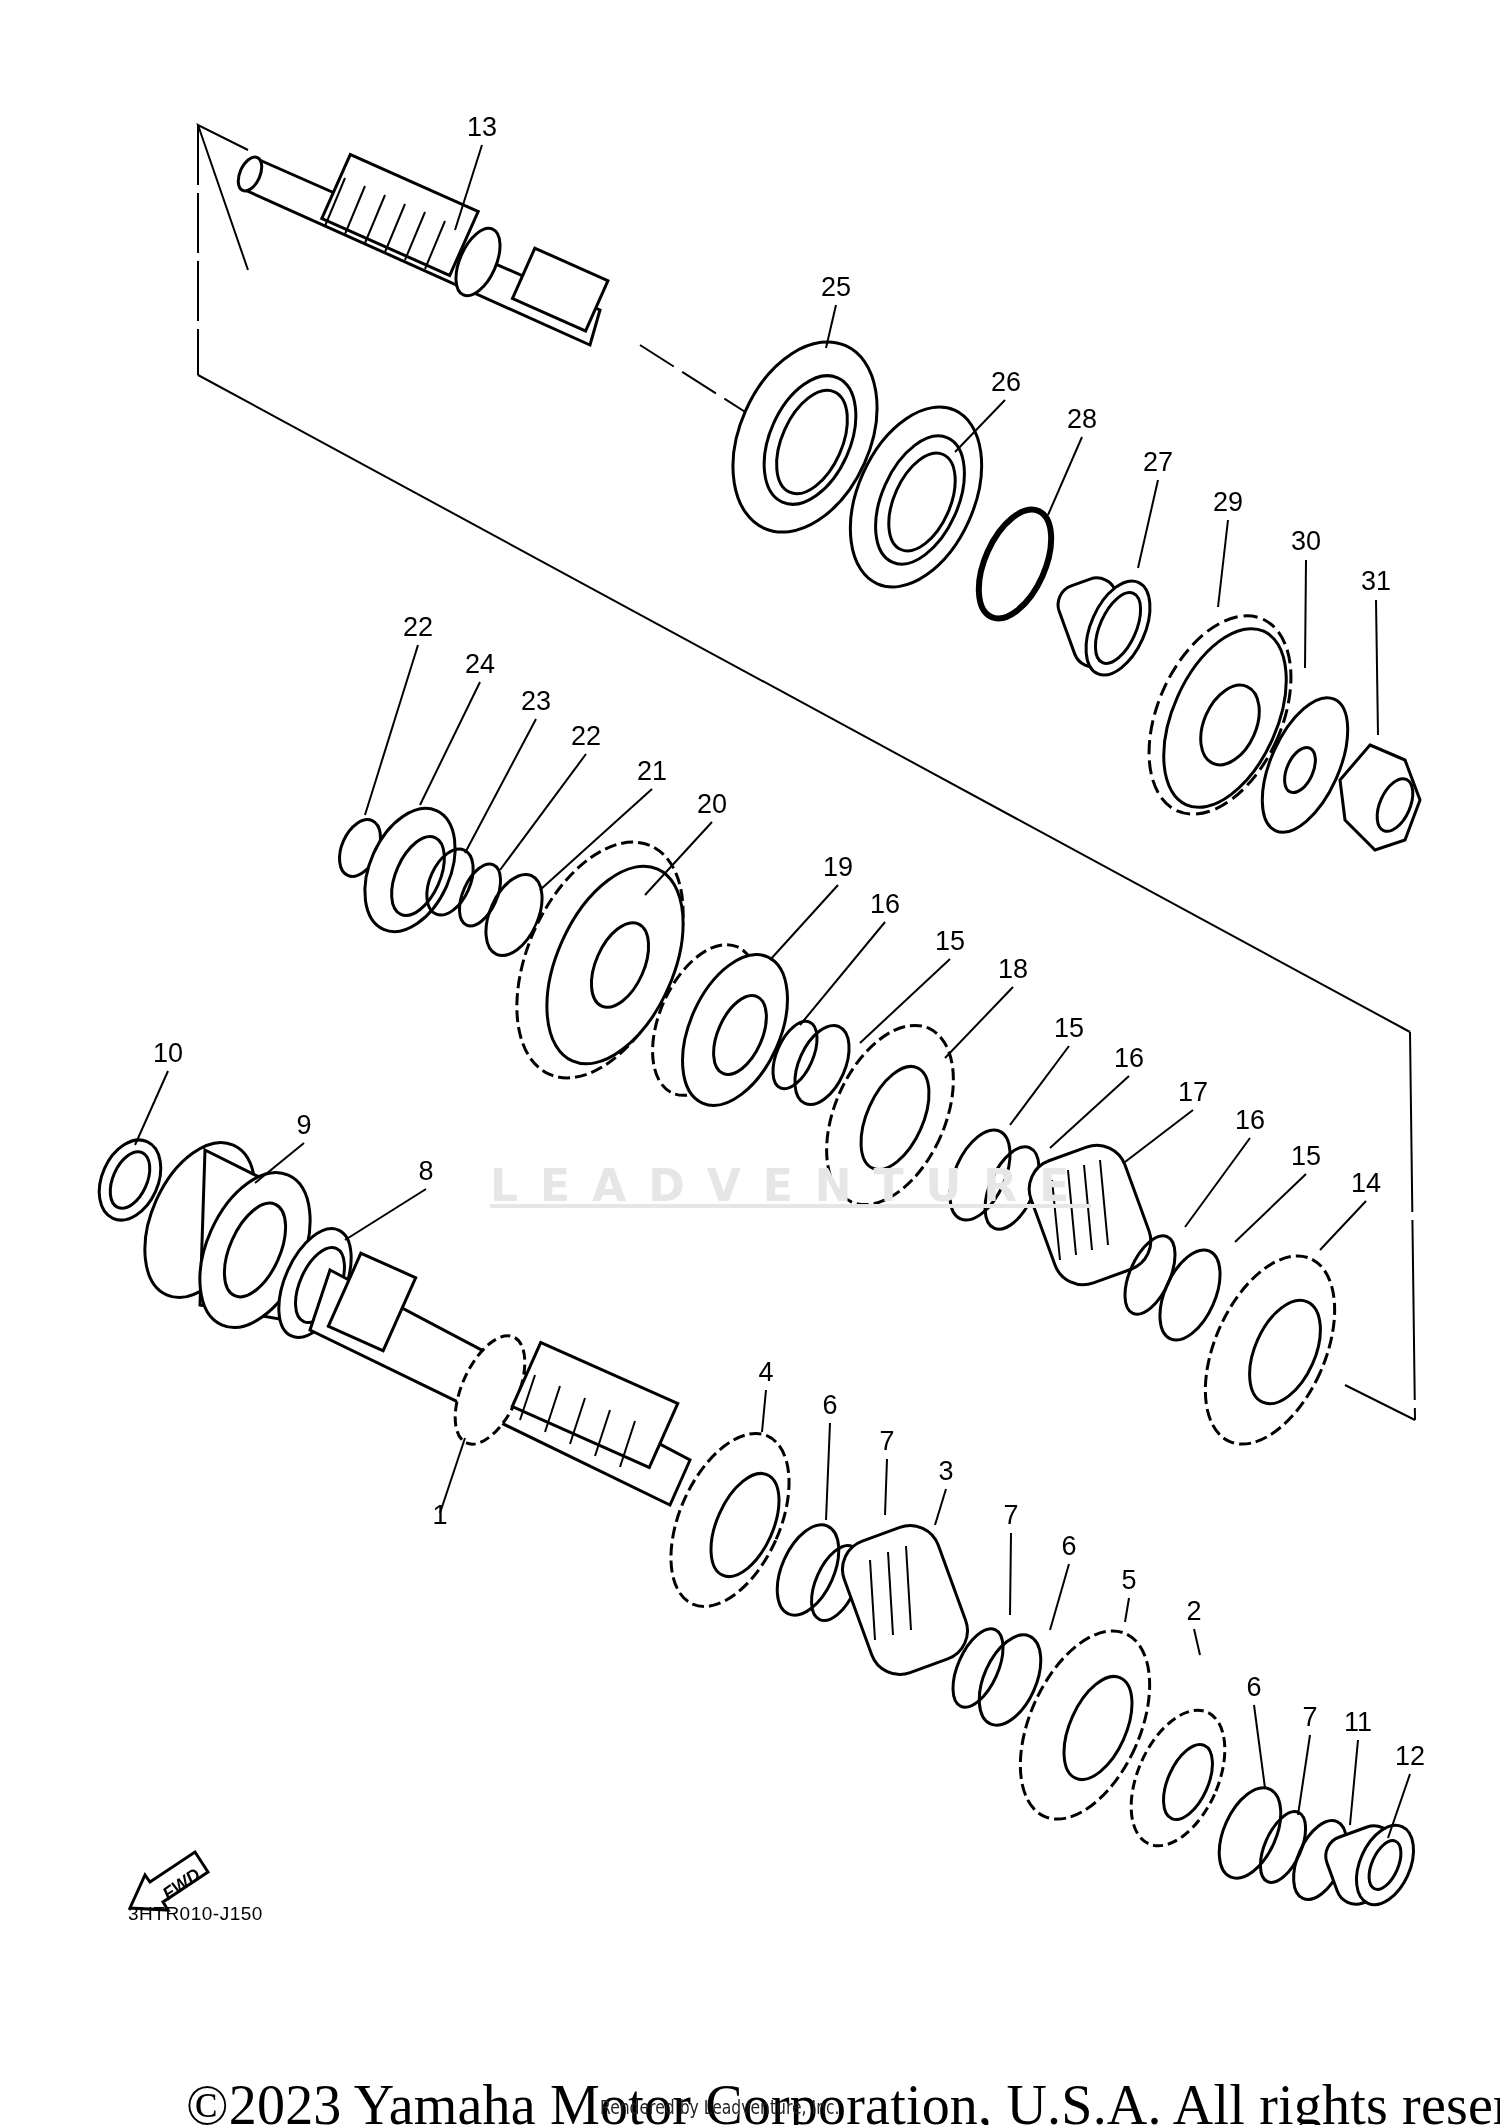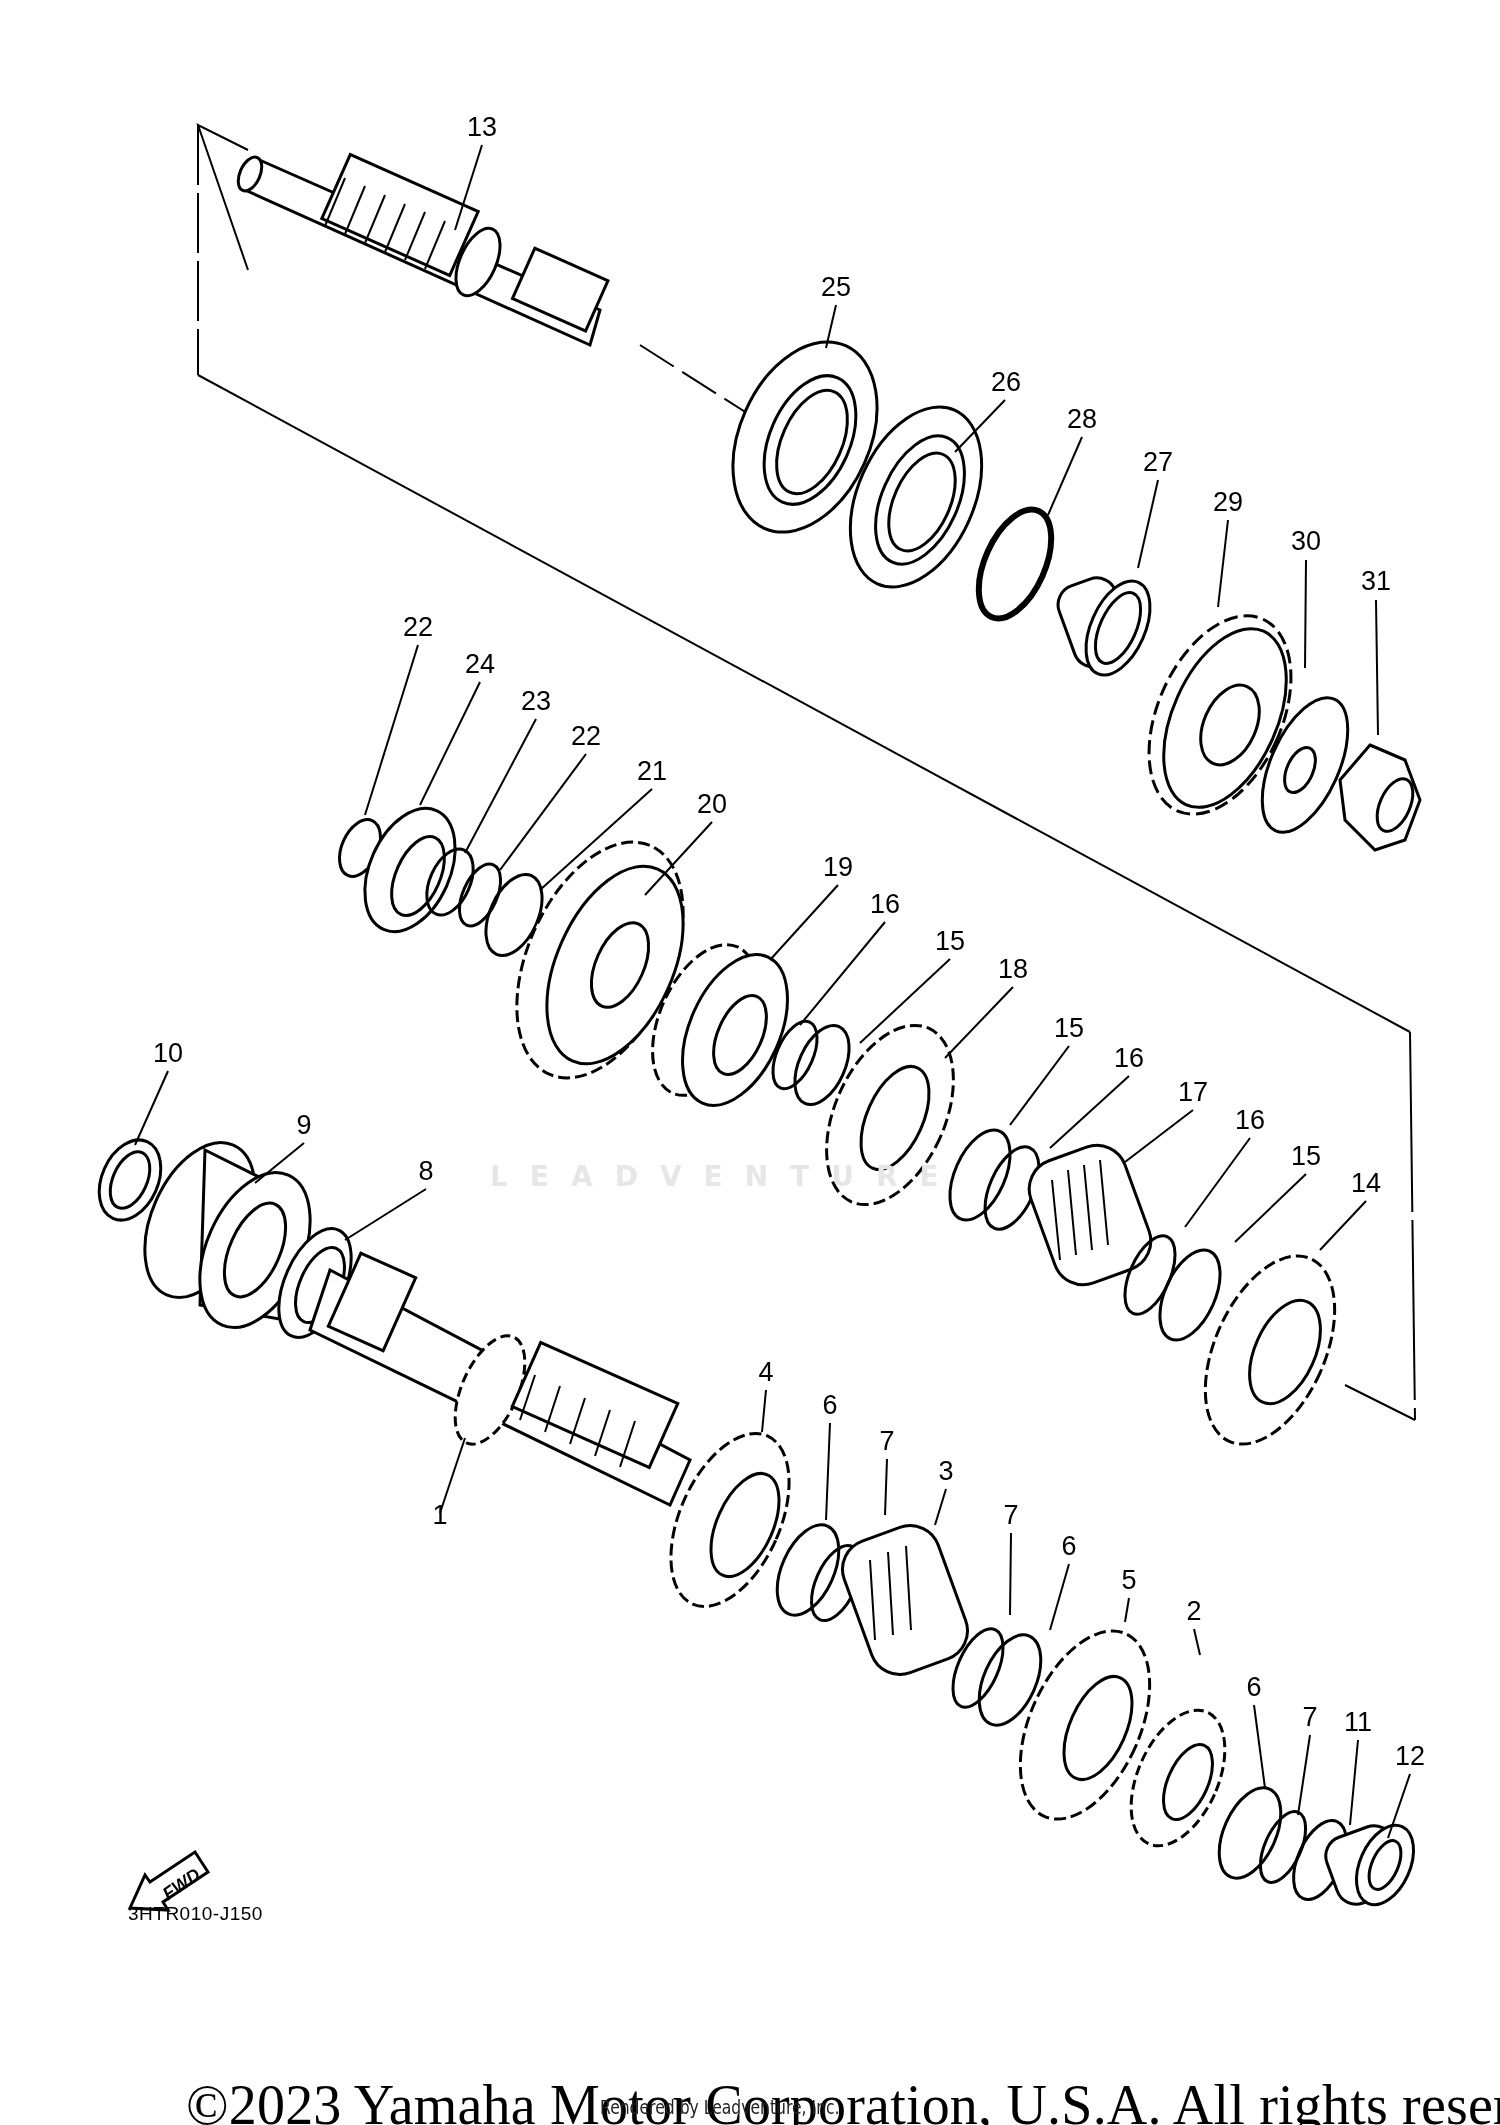--- a/index.html
+++ b/index.html
@@ -2,21 +2,21 @@
 <html><head>
 <meta charset="utf-8">
 <style>
   html, body { margin:0; padding:0; background:#ffffff; }
   body { width:1500px; height:2125px; position:relative; overflow:hidden; font-family:"Liberation Sans", sans-serif; color:#000; }
   #diagram { position:absolute; left:0; top:0; width:1216px; height:2125px; }
   .callout { font-family:"Liberation Sans", sans-serif; font-size:27px; fill:#000; text-anchor:middle; }
   .part-code { position:absolute; left:128px; top:1903px; font-size:19px; letter-spacing:0.5px; font-family:"Liberation Sans", sans-serif; }
   .copyright { position:absolute; left:186px; top:2073px; font-size:56px; font-family:Liberation Serif, serif; white-space:nowrap; letter-spacing:0.2px; }
   .rendered-by { position:absolute; left:600px; top:2095px; font-size:20px; font-family:"DejaVu Sans", sans-serif; white-space:nowrap; transform:scaleX(0.78); transform-origin:left top; color:#222; }
-  .watermark { position:absolute; left:490px; top:1160px; font-size:28px; letter-spacing:22px; color:#e6e6e6; font-family:"DejaVu Sans", sans-serif; font-weight:bold; white-space:nowrap; }
+  .watermark { position:absolute; left:490px; top:1160px; font-size:44px; letter-spacing:22px; color:#e6e6e6; font-family:"DejaVu Sans", sans-serif; font-weight:bold; white-space:nowrap;text-decoration:underline; }
   .stroke { fill:none; stroke:#000; stroke-width:3; stroke-linejoin:round; stroke-linecap:round; }
   .thin { fill:none; stroke:#000; stroke-width:2; }
   .fillw { fill:#fff; stroke:#000; stroke-width:3; }
 </style>
 </head>
 <body>
 
 <div id="diagram">
 <svg width="1500" height="2125" viewBox="0 0 1500 2125" xmlns="http://www.w3.org/2000/svg">
 

